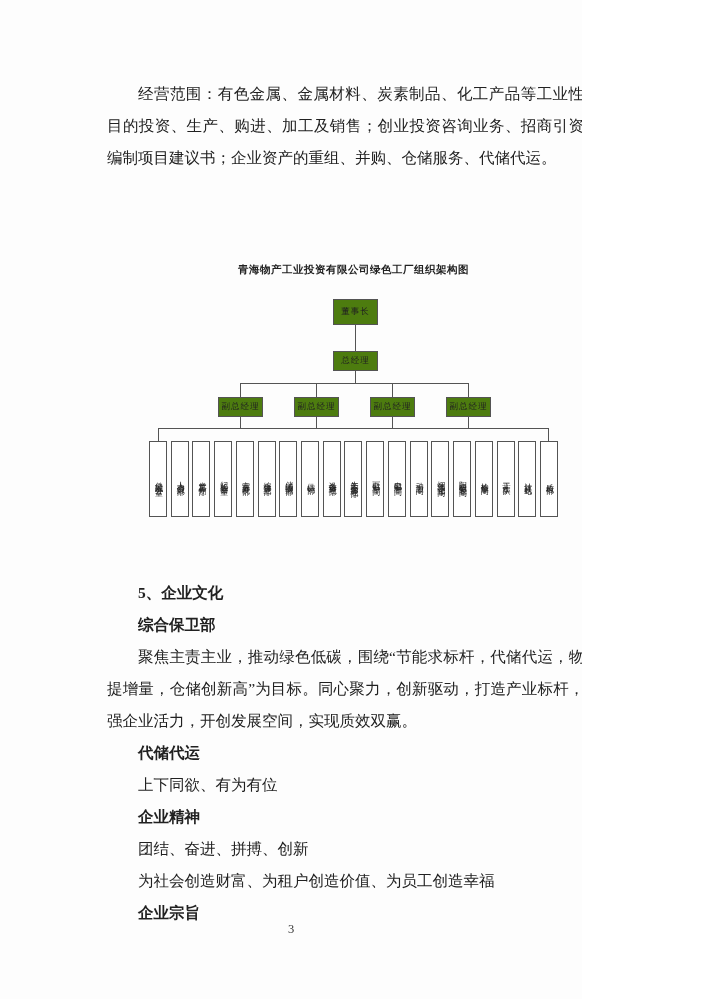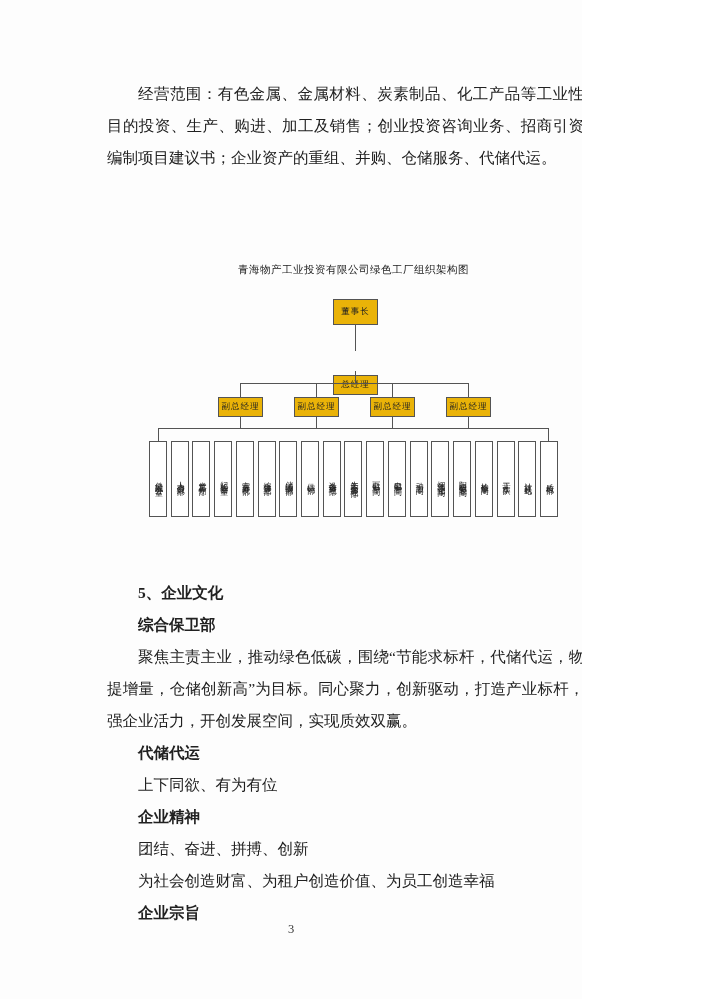--- a/index.html
+++ b/index.html
@@ -10,22 +10,22 @@
   }
   .textblock { position:absolute; left:107px; width:493px; }
   .line { line-height:32px; font-size:15.5px; text-indent:31px; white-space:nowrap; }
   .para { margin:0; line-height:32px; font-size:15.5px; text-indent:31px;
           text-align:justify; text-align-last:left; }
   .bold { font-weight:bold; }
 
   
   .chart { position:absolute; top:255px; left:0; width:707px; height:272px; }
   .chart-title { position:absolute; top:8px; left:0; width:100%; text-align:center;
-                 font-size:10.5px; font-weight:normal; letter-spacing:0.5px; }
-  .cbox { position:absolute; border:1px solid #545454; background:#eab308;
+                 font-size:10.5px; font-weight:bold; letter-spacing:0.5px; }
+  .cbox { position:absolute; border:1px solid #545454; background:#4d7c0f;
           display:flex; align-items:center; justify-content:center;
           font-size:8.5px; letter-spacing:1px; box-sizing:border-box;
           font-family:"Liberation Sans","DejaVu Sans",sans-serif; }
   .hline { position:absolute; height:1px; background:#545454; }
   .vline { position:absolute; width:1px; background:#545454; }
   .depts { position:absolute; top:186px; left:149px; width:409px; height:76px;
            display:flex; justify-content:space-between; }
   .dept { width:18px; height:76px; border:1px solid #545454; box-sizing:border-box;
           background:#fff; display:flex; align-items:center; justify-content:center; }
   .vtext { writing-mode:vertical-rl; text-orientation:upright; font-size:8px;
@@ -41,21 +41,21 @@
 
   <div class="textblock" style="top:78px">
     <p class="para">经营范围：有色金属、金属材料、炭素制品、化工产品等工业性项目的投资、生产、购进、加工及销售；创业投资咨询业务、招商引资、编制项目建议书；企业资产的重组、并购、仓储服务、代储代运。</p>
   </div>
 
   <div class="chart">
     <div class="chart-title">青海物产工业投资有限公司绿色工厂组织架构图</div>
 
     <div class="cbox" style="left:333px; top:44px; width:45px; height:26px;">董事长</div>
     <div class="vline" style="left:355px; top:70px; height:26px;"></div>
-    <div class="cbox" style="left:333px; top:96px; width:45px; height:20px;margin-top:24px;">总经理</div>
+    <div class="cbox" style="left:333px; top:96px; width:45px; height:20px;">总经理</div>
     <div class="vline" style="left:355px; top:116px; height:12px;"></div>
 
     <div class="hline" style="left:240px; top:128px; width:229px;"></div>
     <div class="vline" style="left:240px; top:128px; height:14px;"></div>
     <div class="vline" style="left:316px; top:128px; height:14px;"></div>
     <div class="vline" style="left:392px; top:128px; height:14px;"></div>
     <div class="vline" style="left:468px; top:128px; height:14px;"></div>
 
     <div class="cbox" style="left:218px; top:142px; width:45px; height:20px;">副总经理</div>
     <div class="cbox" style="left:294px; top:142px; width:45px; height:20px;">副总经理</div>

